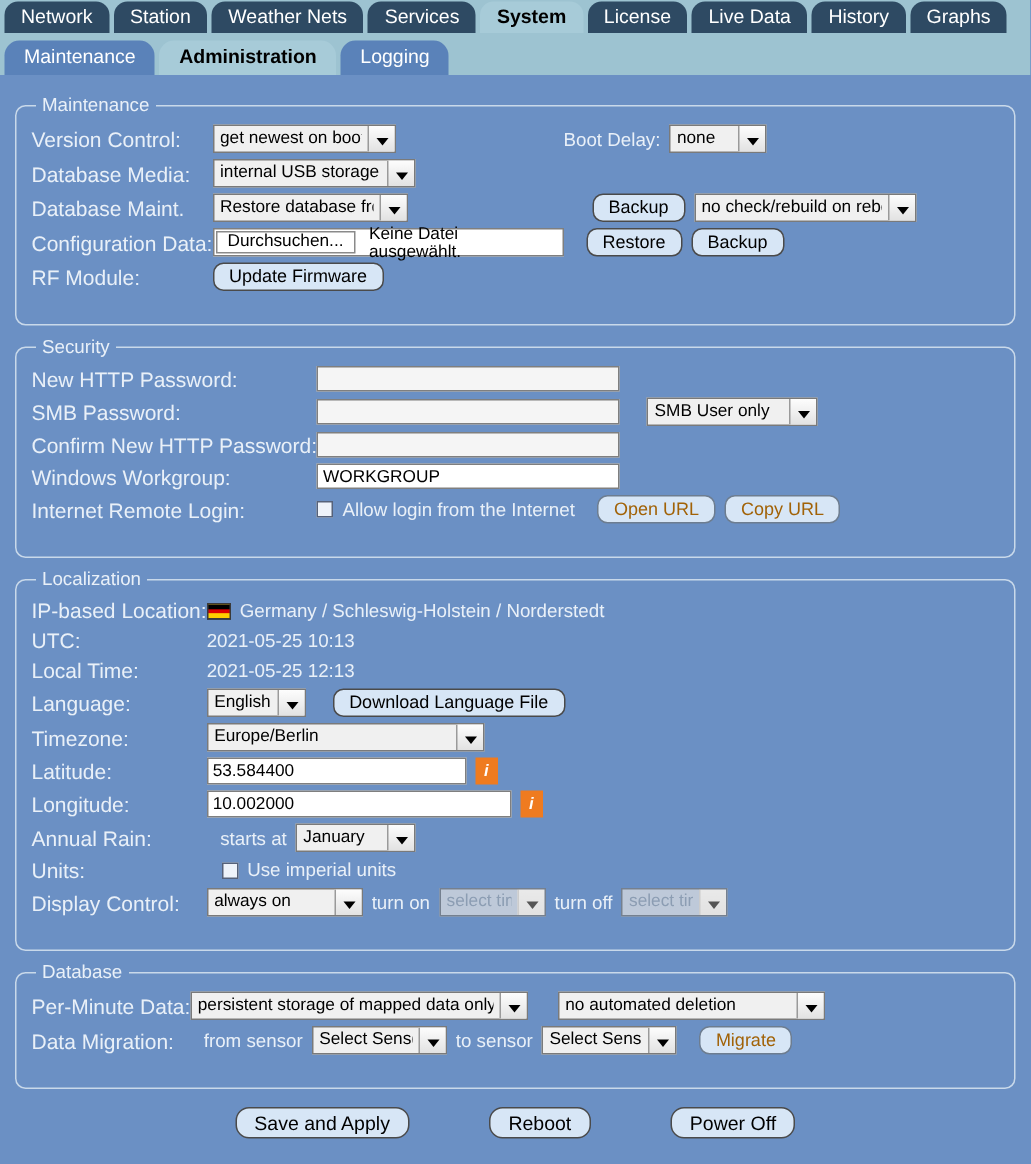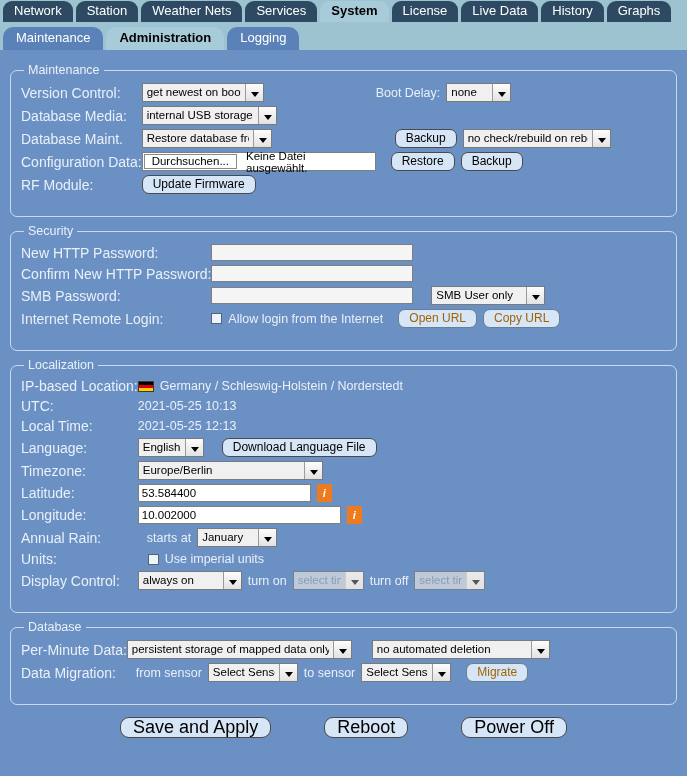--- a/index.html
+++ b/index.html
@@ -148,21 +148,21 @@
     border-radius: 7px;
     color: #000;
     font-family: "Liberation Sans", sans-serif;
     font-size: 12px;
     height: 19px;
     padding: 0 10px;
     cursor: pointer;
     line-height: 17px;
     white-space: nowrap;
   }
-  button.btn.big { height: 21px; border-radius: 9px; font-size: 18px; padding: 0 12px; }
+  button.btn.big { height: 21px; border-radius: 9px; font-size: 13px; padding: 0 12px; }
   button.btn.dis { color: #a16207; border-color: #6d7d90; cursor: default; }
 
   .filebox {
     background: #ffffff;
     border: 1px solid #7f7f7f;
     height: 19px;
     display: inline-flex;
     align-items: center;
     padding: 0 0 0 1px;
     gap: 9px;
@@ -320,37 +320,43 @@
   <legend>Security</legend>
   <table class="rows">
     <tbody>
         <tr>
       <td class="lbl">New HTTP Password:</td>
       <td>
         <input class="tf" type="password" style="width: 202px;" value="">
       </td>
     </tr>
     <tr>
-      <td class="lbl">Confirm New HTTP Password:</td>
-      <td>
-        <input class="tf" type="password" style="width: 202px;" value="">
-      </td>
-    </tr>
-    <tr>
       <td class="lbl">SMB Password:</td>
       <td>
         <div class="inline">
           <input class="tf" type="password" style="width: 202px;" value="">
           <span style="display:inline-block;width:6px"></span>
           <span class="selwrap">
             <select class="sel" style="width:114px">
               <option>SMB User only</option>
             </select>
           </span>
         </div>
+      </td>
+    </tr>
+    <tr>
+      <td class="lbl">Confirm New HTTP Password:</td>
+      <td>
+        <input class="tf" type="password" style="width: 202px;" value="">
+      </td>
+    </tr>
+    <tr>
+      <td class="lbl">Windows Workgroup:</td>
+      <td>
+        <input class="tf white" type="text" style="width: 202px;" value="WORKGROUP">
       </td>
     </tr>
     <tr>
       <td class="lbl">Internet Remote Login:</td>
       <td>
         <div class="inline">
           <input class="cb" type="checkbox" style="">
           <span class="txt">Allow login from the Internet</span>
           <span style="display:inline-block;width:3px"></span>
           <button class="btn dis">Open URL</button>

